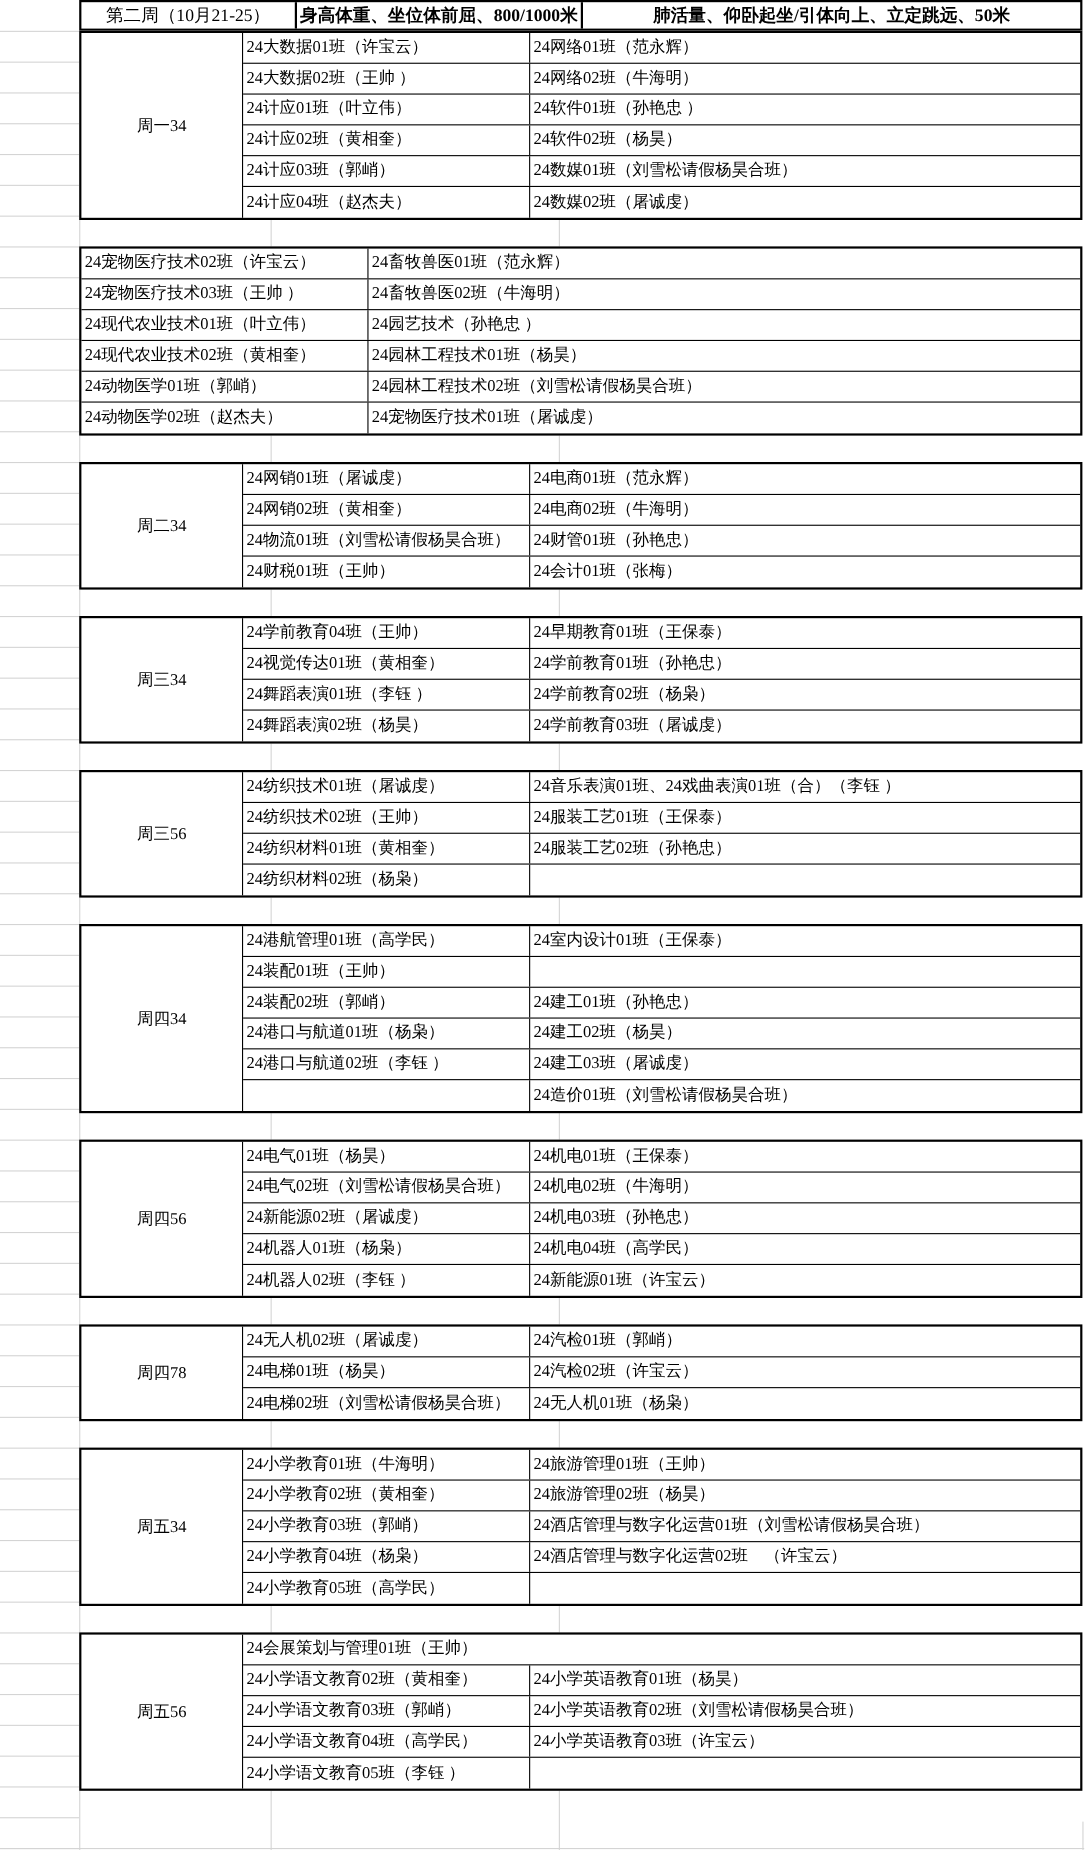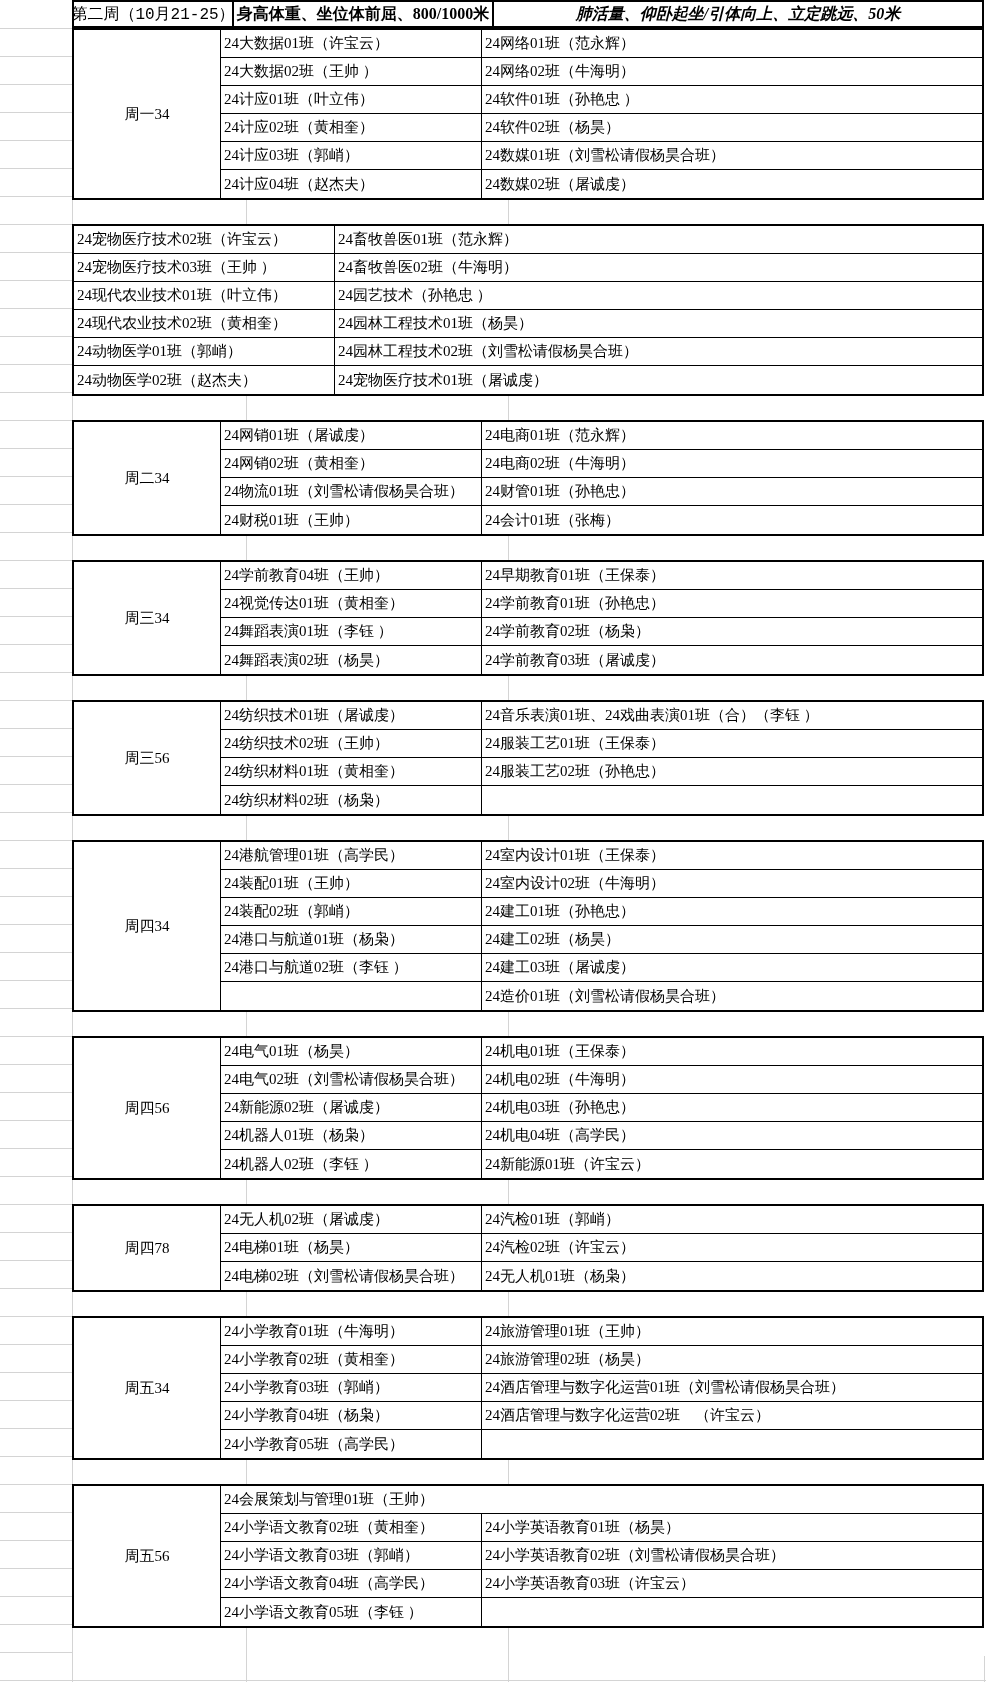--- a/index.html
+++ b/index.html
@@ -18,23 +18,23 @@
   
   .table-area{position:relative;z-index:1;margin-left:72px;width:912px;}
   .header-row{
     display:flex;height:28px;box-sizing:border-box;
     border:2px solid #000;background:#fff;
   }
   .header-cell{
     display:flex;align-items:center;justify-content:center;
     box-sizing:border-box;font-size:16px;white-space:nowrap;overflow:hidden;
   }
-  .hc1{width:160px;border-right:2px solid #000;font-weight:normal;font-family:Liberation Mono, monospace;}
+  .hc1{width:196px;border-right:2px solid #000;font-weight:normal;}
   .hc2{width:260px;border-right:2px solid #000;font-weight:bold;}
-  .hc3{flex:1;font-weight:bold;font-style:italic;}
+  .hc3{flex:1;font-weight:bold;}
   .section{
     display:flex;box-sizing:content-box;
     border:2px solid #000;background:#fff;margin-bottom:24px;
   }
   .section-label{
     width:147px;border-right:1px solid #000;box-sizing:border-box;
     display:flex;align-items:center;justify-content:center;
     font-size:15px;white-space:nowrap;
   }
   .section-rows{flex:1;display:flex;flex-direction:column;}
@@ -248,21 +248,20 @@
         </div>
         <div class="section">
           <div class="section-label">周四34</div>
           <div class="section-rows">
             <div class="row">
               <div class="cell cell-left">24港航管理01班（高学民）</div>
               <div class="cell cell-right">24室内设计01班（王保泰）</div>
             </div>
             <div class="row">
               <div class="cell cell-left">24装配01班（王帅）</div>
-              <div class="cell cell-right">24室内设计02班（牛海明）</div>
             </div>
             <div class="row">
               <div class="cell cell-left">24装配02班（郭峭）</div>
               <div class="cell cell-right">24建工01班（孙艳忠）</div>
             </div>
             <div class="row">
               <div class="cell cell-left">24港口与航道01班（杨枭）</div>
               <div class="cell cell-right">24建工02班（杨昊）</div>
             </div>
             <div class="row">

